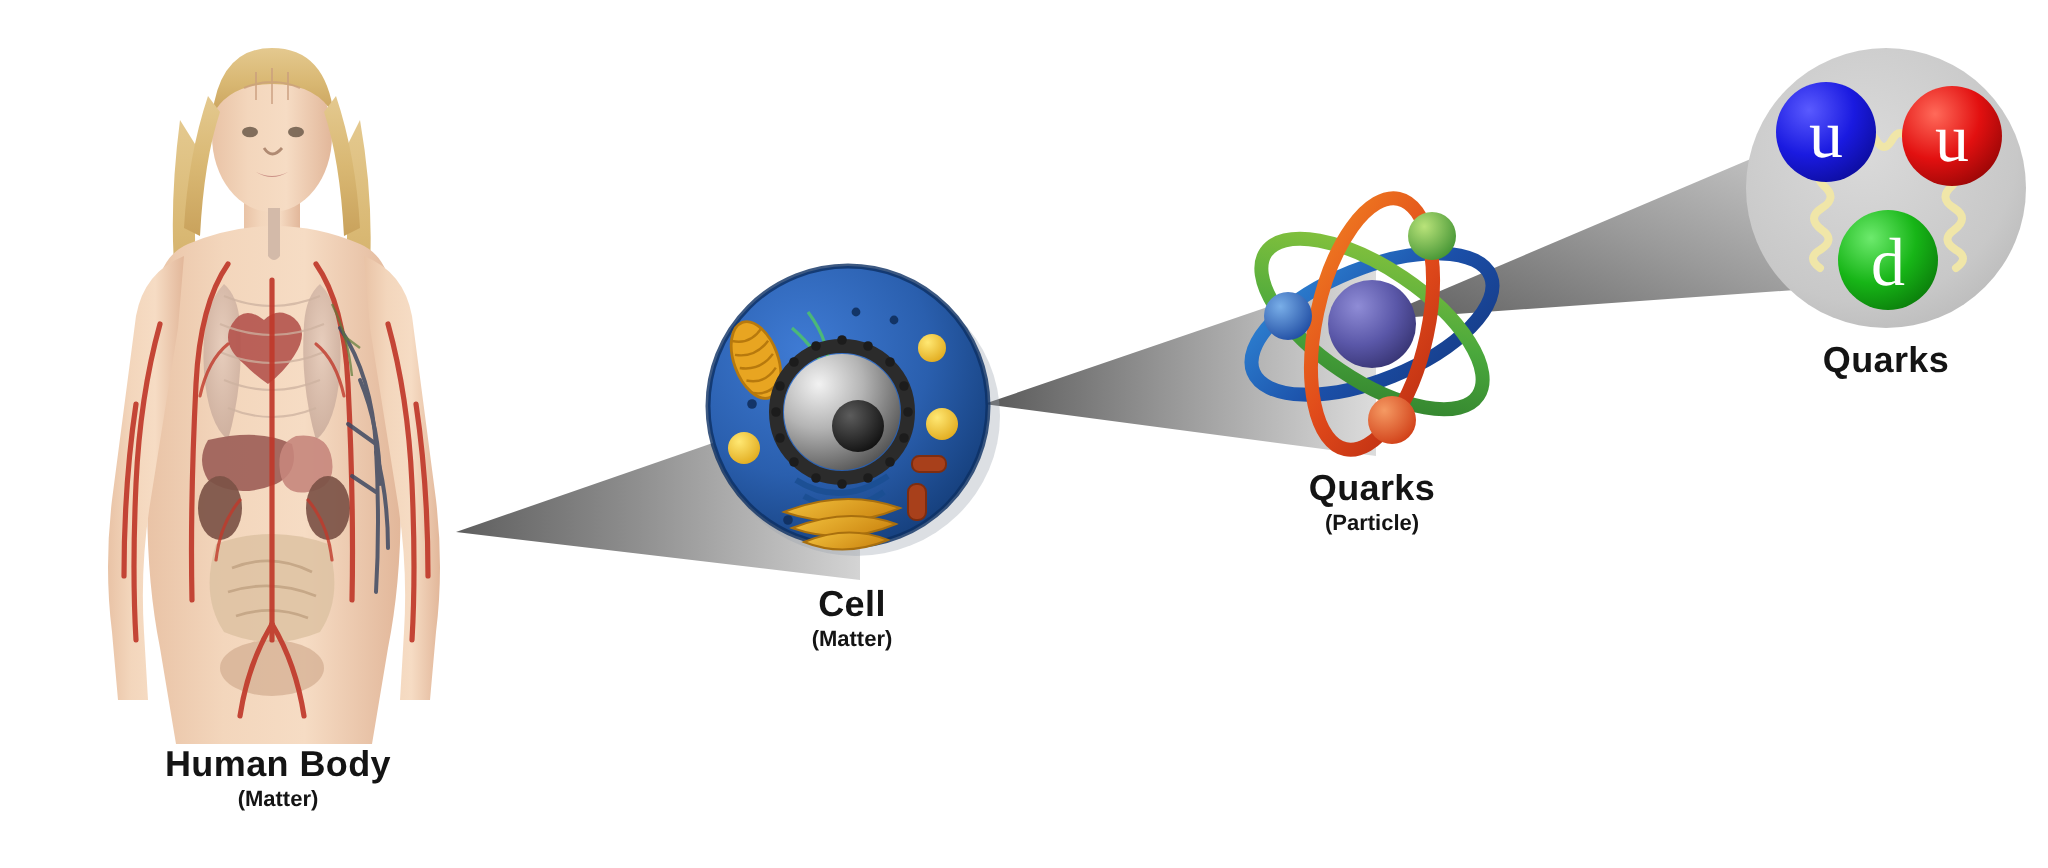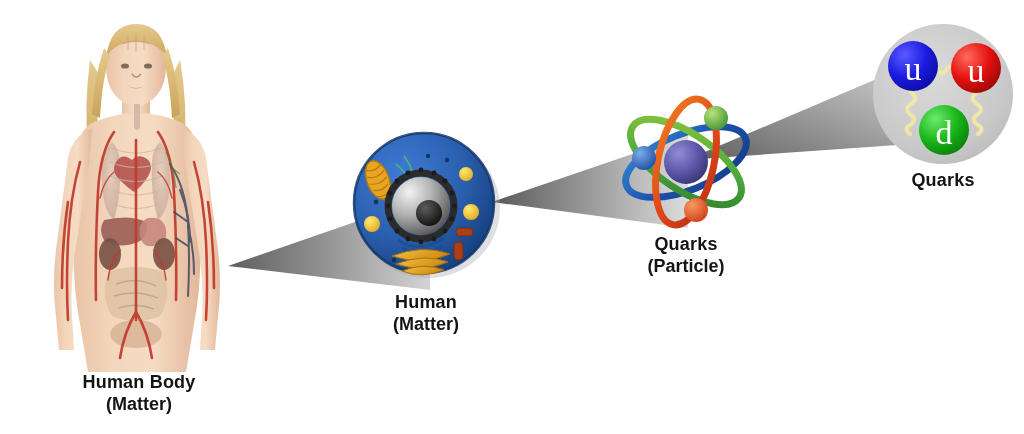--- a/index.html
+++ b/index.html
@@ -29,21 +29,21 @@
   .label .main {
     display: block;
     font-weight: bold;
     font-size: 18px;
     letter-spacing: 0.2px;
     color: #141414;
   }
   .label .sub {
     display: block;
     font-weight: bold;
-    font-size: 18px;
+    font-size: 11px;
     margin-top: 2px;
     color: #141414;
   }
 
   
   .cone {
     position: absolute;
     transform-origin: 0 0;
   }
   .cone svg { display: block; overflow: visible; }
@@ -446,21 +446,21 @@
       <text class="quark-letter" x="76" y="110">d</text>
     </svg>
   </div>
 
   <div class="label" style="left:40px; top:372px; width:198px;">
     <span class="main">Human Body</span>
     <span class="sub">(Matter)</span>
   </div>
 
   <div class="label" style="left:356px; top:292px; width:140px;">
-    <span class="main">Human</span>
+    <span class="main">Cell</span>
     <span class="sub">(Matter)</span>
   </div>
 
   <div class="label" style="left:616px; top:234px; width:140px;">
     <span class="main">Quarks</span>
     <span class="sub">(Particle)</span>
   </div>
 
   <div class="label" style="left:873px; top:170px; width:140px;">
     <span class="main">Quarks</span>

